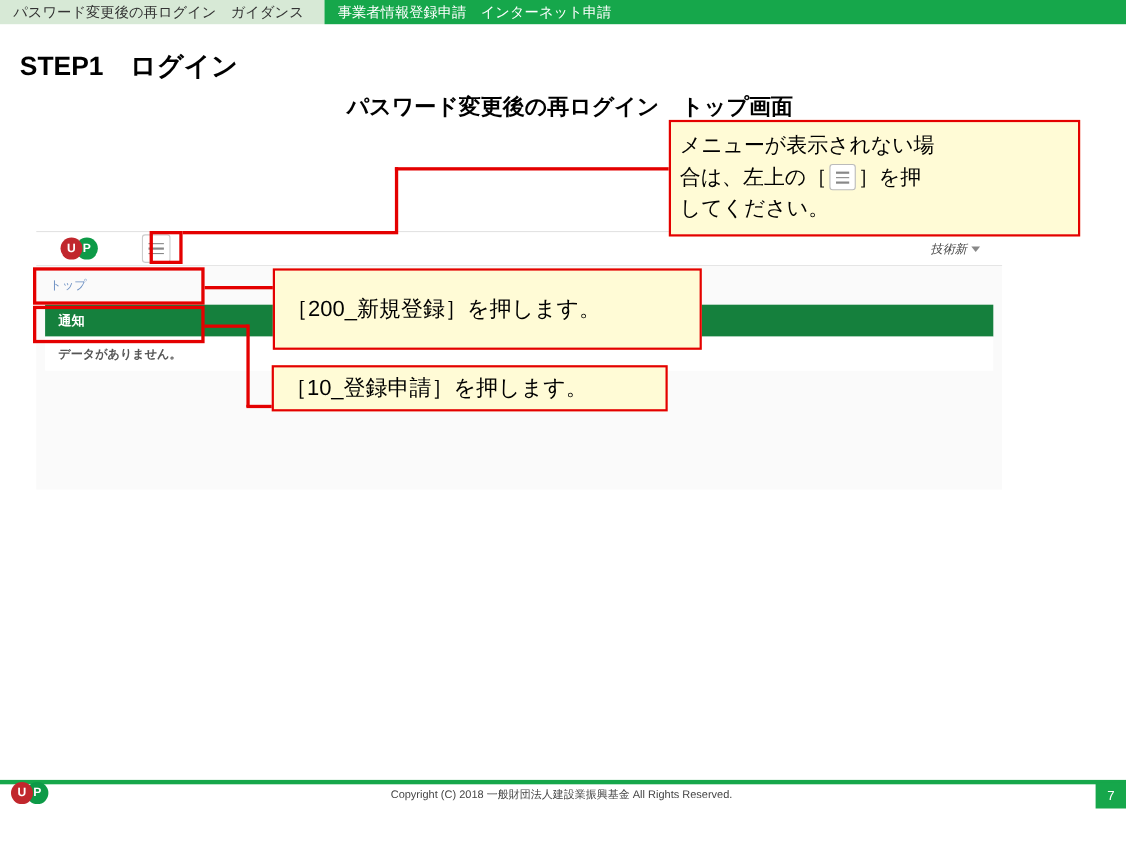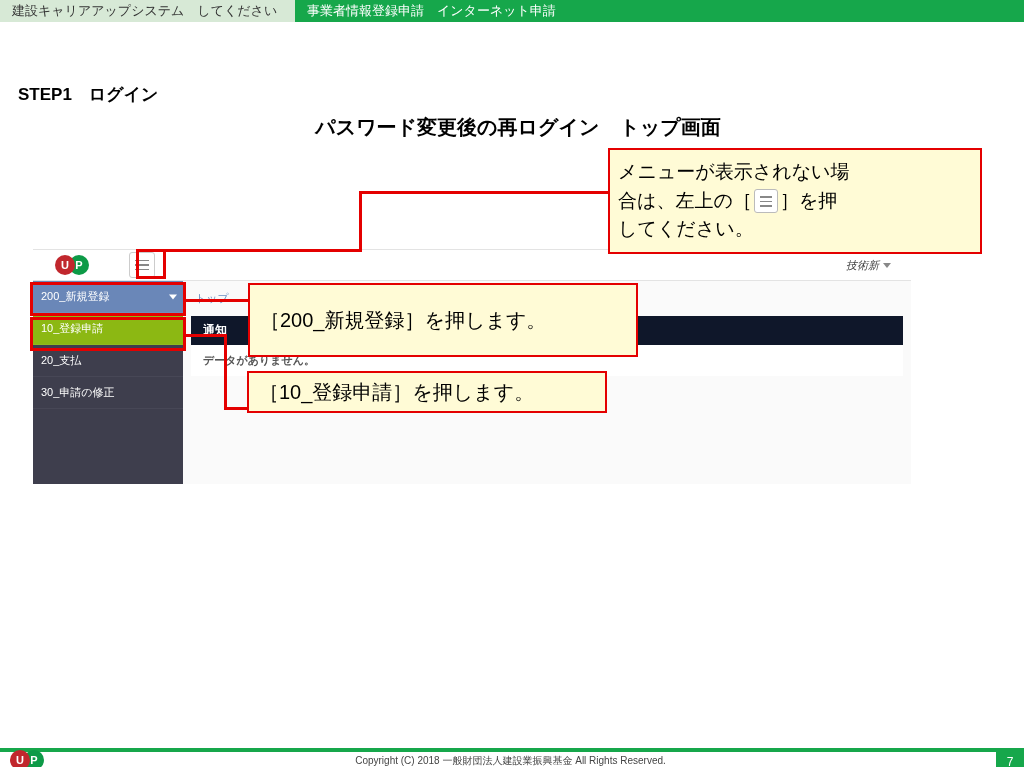--- a/index.html
+++ b/index.html
@@ -5,21 +5,21 @@
   * { box-sizing: border-box; margin: 0; padding: 0; }
   html, body { width: 1024px; height: 767px; font-family: "Meiryo", "Hiragino Kaku Gothic Pro", sans-serif; background: #fff; overflow: hidden; }
 
   
   .top-bar { height: 22px; display: flex; }
   .top-bar .seg1 { background: #d7e9d6; color: #333; font-size: 13px; padding: 2px 12px; width: 295px; }
   .top-bar .seg2 { background: #16a74b; color: #fff; font-size: 13px; padding: 2px 12px; flex: 1; }
 
   
   .content { position: relative; height: 713px; }
-  .step-title { font-size: 17px; font-weight: bold; padding: 22px 18px 8px 18px; margin-top: 39px; }
+  .step-title { font-size: 24px; font-weight: bold; padding: 22px 18px 8px 18px; }
   .sub-title  { font-size: 20px; font-weight: bold; padding: 0 18px 0 30px; text-align: center; }
 
   
   .ui-shot { position: absolute; left: 33px; top: 188px; width: 878px; height: 235px; background: #fff; }
   .ui-topbar { height: 32px; border-top: 1px solid #e3e3e3; border-bottom: 1px solid #e3e3e3; display:flex; align-items:center; }
   .logo-pair { display:flex; align-items:center; padding-left: 22px; gap:0; }
   .logo-u, .logo-p { width: 20px; height:20px; border-radius:50%; color:#fff; font-size:11px; font-weight:bold; display:flex; align-items:center; justify-content:center; position:relative; }
   .logo-u { background:#c1272d; z-index:2; }
   .logo-p { background:#0d9a47; margin-left:-6px; z-index:1; }
   .hamburger { width:26px; height:26px; border:1px solid #ccc; margin-left:40px; display:flex; flex-direction:column; justify-content:center; align-items:center; gap:3px; border-radius:3px; background:#fff; }
@@ -29,21 +29,21 @@
 
   .ui-body { display:flex; height: calc(100% - 32px); }
   .side { width:150px; background:#3e3e4d; color:#fff; font-size:11px; }
   .side .item { padding:8px 8px; border-bottom:1px solid rgba(255,255,255,.05); position:relative; }
   .side .item.sel   { background:#6a87b8; }
   .side .item.sel::after { content:""; position:absolute; right:6px; top:50%; width:0;height:0; border-left:4px solid transparent;border-right:4px solid transparent;border-top:5px solid #fff; transform:translateY(-50%);}
   .side .item.green { background:#8cb813; }
 
   .main { flex:1; background:#fafafa; }
   .crumb { font-size:11px; color:#6b8fc2; padding:10px 12px 6px; }
-  .notice-head { background:#0f172a; color:#fff; font-size:12px; font-weight:bold; padding:6px 12px; margin:4px 8px 0 8px; }
+  .notice-head { background:#15803d; color:#fff; font-size:12px; font-weight:bold; padding:6px 12px; margin:4px 8px 0 8px; }
   .notice-body { background:#fff; font-size:11px; color:#555; padding:8px 12px; margin:0 8px;font-weight:bold; }
 
   
   .callout { position:absolute; background:#fffbd6; border:2px solid #e40000; font-size:19px; line-height:1.5; padding:8px 8px; z-index:50; }
   .callout.small { font-size:20px; }
   #co-top   { left:608px; top: 87px; width:374px; }
   #co-200   { left:248px; top:222px; width:390px; padding:20px 10px; }
   #co-10    { left:247px; top:310px; width:360px; padding:4px 10px; }
 
   
@@ -61,21 +61,21 @@
   .footer .rule { position:absolute; left:0; right:0; top:6px; height:4px; background:#16a74b; }
   .footer .copy { position:absolute; left:0; right:3px; bottom:6px; text-align:center; font-size:10px; color:#444; }
   .footer .logos { position:absolute; left:10px; bottom:4px; display:flex; }
   .footer .logos .logo-u, .footer .logos .logo-p { width:20px; height:20px; }
   .footer .page { position:absolute; right:0; bottom:0; width:28px; height:24px; background:#16a74b; color:#fff; font-size:12px; display:flex; align-items:center; justify-content:center; }
 </style>
 </head>
 <body>
 
 <div class="top-bar">
-  <div class="seg1">建設キャリアアップシステム　してください</div>
+  <div class="seg1">パスワード変更後の再ログイン　ガイダンス</div>
   <div class="seg2">事業者情報登録申請　インターネット申請</div>
 </div>
 
 <div class="content">
 
   <div class="step-title">STEP1　ログイン</div>
   <div class="sub-title">パスワード変更後の再ログイン　トップ画面</div>
 
   <div class="ui-shot">
     <div class="ui-topbar">
@@ -84,26 +84,20 @@
         <div class="logo-p">P</div>
       </div>
       <div class="hamburger">
         <span></span>
           <span></span>
           <span></span>
       </div>
       <div class="user-label">技術新</div>
     </div>
     <div class="ui-body">
-      <div class="side">
-        <div class="item sel"><span>200_新規登録</span></div>
-        <div class="item green"><span>10_登録申請</span></div>
-        <div class="item"><span>20_支払</span></div>
-        <div class="item"><span>30_申請の修正</span></div>
-      </div>
       <div class="main">
         <div class="crumb">トップ</div>
         <div class="notice-head">通知</div>
         <div class="notice-body">データがありません。</div>
       </div>
     </div>
   </div>
 
   <div id="co-top" class="callout">
     <span>メニューが表示されない場</span><br>

